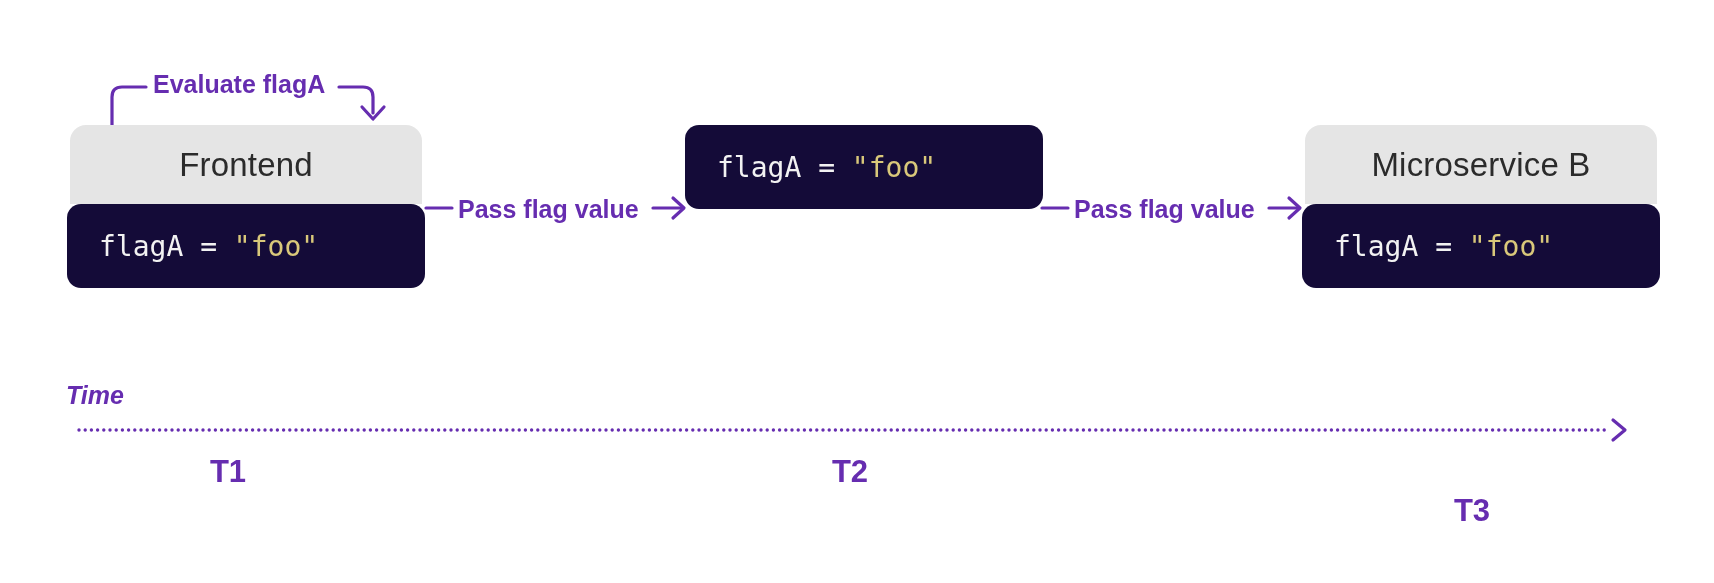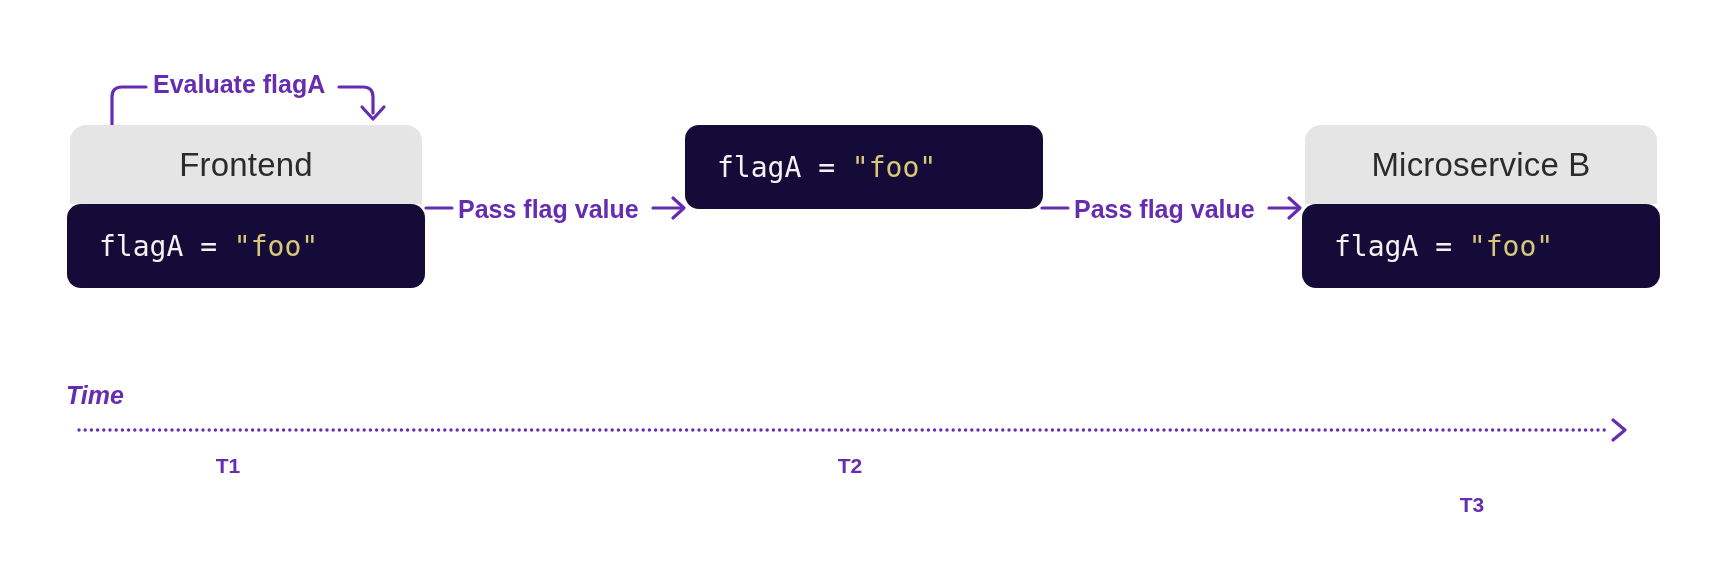--- a/index.html
+++ b/index.html
@@ -78,21 +78,21 @@
     font-weight: 700;
     font-size: 25px;
     white-space: nowrap;
   }
   .tick {
     position: absolute;
     top: 454px;
     transform: translateX(-50%);
     color: var(--purple);
     font-weight: 700;
-    font-size: 21px;
+    font-size: 31px;
   }
 </style>
 </head>
 <body>
 
 <div class="canvas">
 
   <svg class="overlay" viewBox="0 0 1714 583">
 
     <path d="M 112 126 L 112 97 Q 112 87 122 87 L 146 87"></path>

